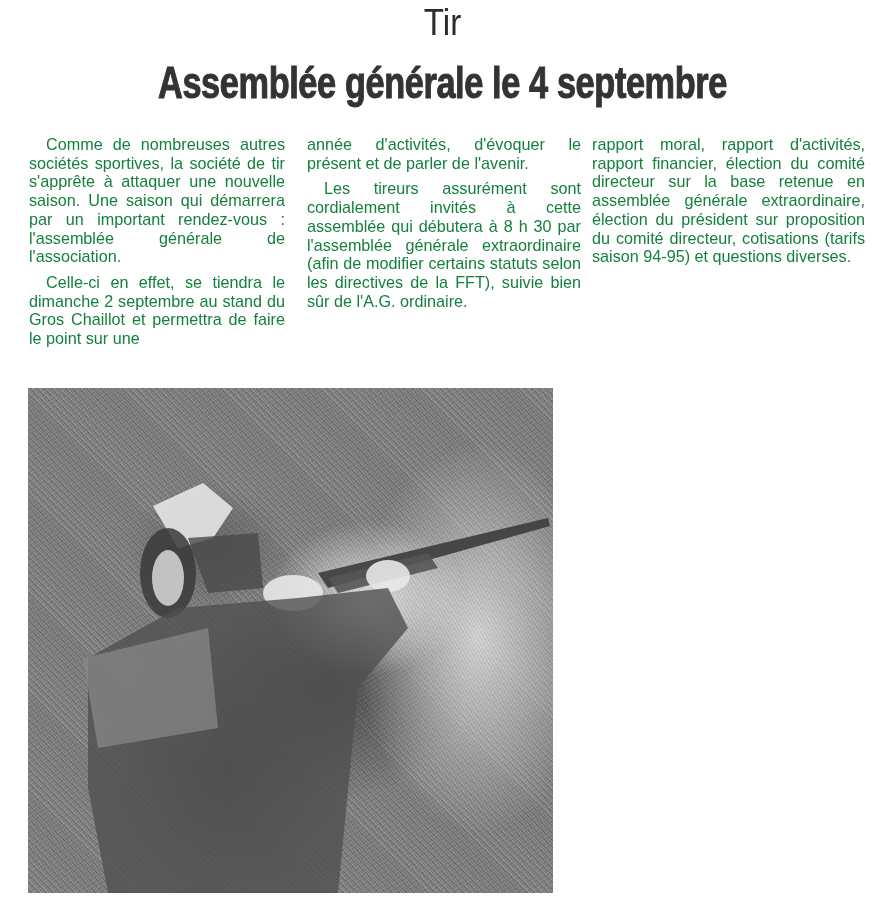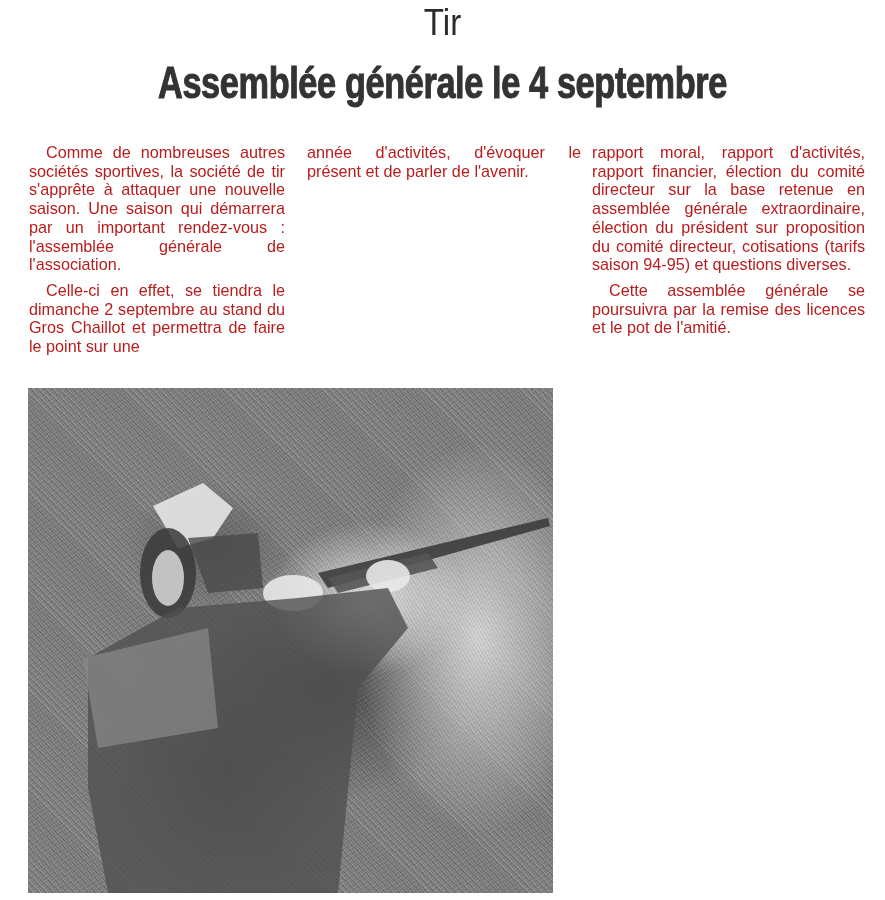--- a/index.html
+++ b/index.html
@@ -11,21 +11,21 @@
   }
   .headline {
     position: absolute; left: 0; top: 58px; width: 885px; text-align: center;
     font-family: "Liberation Sans", sans-serif; font-size: 44px; font-weight: bold;
     color: #333333; letter-spacing: -0.5px; transform: scaleX(0.78);
     -webkit-text-stroke: 1px #333;
   }
   .col {
     position: absolute; top: 135px;
     font-family: "Liberation Sans", sans-serif; font-size: 16.2px; line-height: 18.7px;
-    color: #b91c1c; text-align: justify; hyphens: manual; margin-top: 8px;
+    color: #15803d; text-align: justify; hyphens: manual;
   }
   .col p { margin: 0 0 7px 0; text-indent: 17px; }
   .col p.cont { text-indent: 0; }
   .col1 { left: 29px; width: 256px; }
   .col2 { left: 307px; width: 274px; }
   .col3 { left: 592px; width: 273px; }
   .photo {
     position: absolute; left: 28px; top: 388px; width: 525px; height: 505px;
     background:
       radial-gradient(ellipse 140px 110px at 340px 210px, rgba(235,235,235,0.95), rgba(235,235,235,0) 70%),
@@ -52,25 +52,25 @@
   <div class="kicker">Tir</div>
   <div class="headline">Assemblée générale le 4 septembre</div>
 
   <div class="col col1">
     <p>Comme de nombreuses autres sociétés sportives, la société de tir s'apprête à attaquer une nouvelle saison. Une saison qui démarrera par un important rendez-vous : l'assemblée générale de l'association.</p>
     <p>Celle-ci en effet, se tiendra le dimanche 2 septembre au stand du Gros Chaillot et permettra de faire le point sur une</p>
   </div>
 
   <div class="col col2">
     <p class="cont">année d'activités, d'évoquer le présent et de parler de l'avenir.</p>
+    <p>Les tireurs assurément sont cordialement invités à cette assemblée qui débutera à 8 h 30 par l'assemblée générale extraordinaire (afin de modifier certains statuts selon les directives de la FFT), suivie bien sûr de l'A.G. ordinaire.</p>
   </div>
 
   <div class="col col3">
     <p class="cont">rapport moral, rapport d'activités, rapport financier, élection du comité directeur sur la base retenue en assemblée générale extraordinaire, élection du président sur proposition du comité directeur, cotisations (tarifs saison 94-95) et questions diverses.</p>
-    <p>Cette assemblée générale se poursuivra par la remise des licences et le pot de l'amitié.</p>
   </div>
 
   <div class="photo" title="Black-and-white halftone photo of a shooter wearing ear protection and a cap, aiming a shotgun to the right in a wooded area">
     <div class="speckle"></div>
     <svg width="525" height="505" viewBox="0 0 525 505">
 
       <path d="M125 118 L175 95 L205 120 L185 150 L150 160 Z" fill="#e6e6e6" opacity="0.9"></path>
 
       <ellipse cx="140" cy="185" rx="28" ry="45" fill="#3a3a3a" opacity="0.85"></ellipse>
       <ellipse cx="140" cy="190" rx="16" ry="28" fill="#d8d8d8" opacity="0.85"></ellipse>

